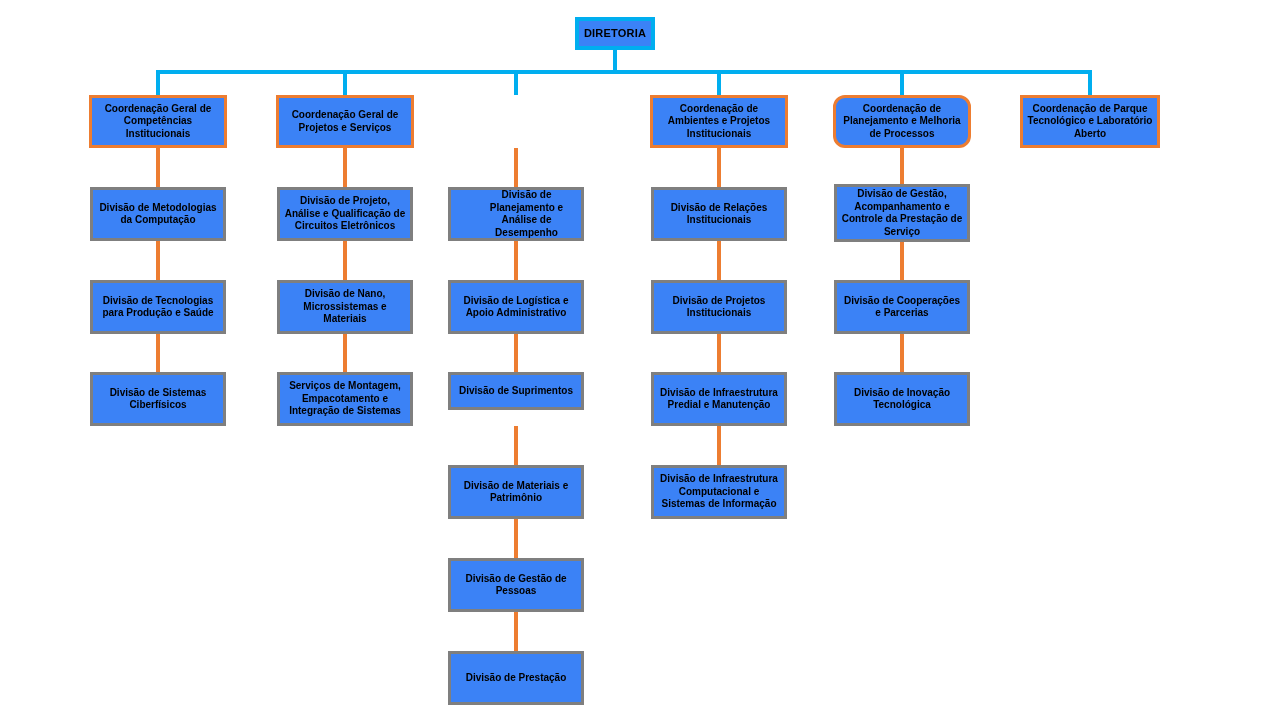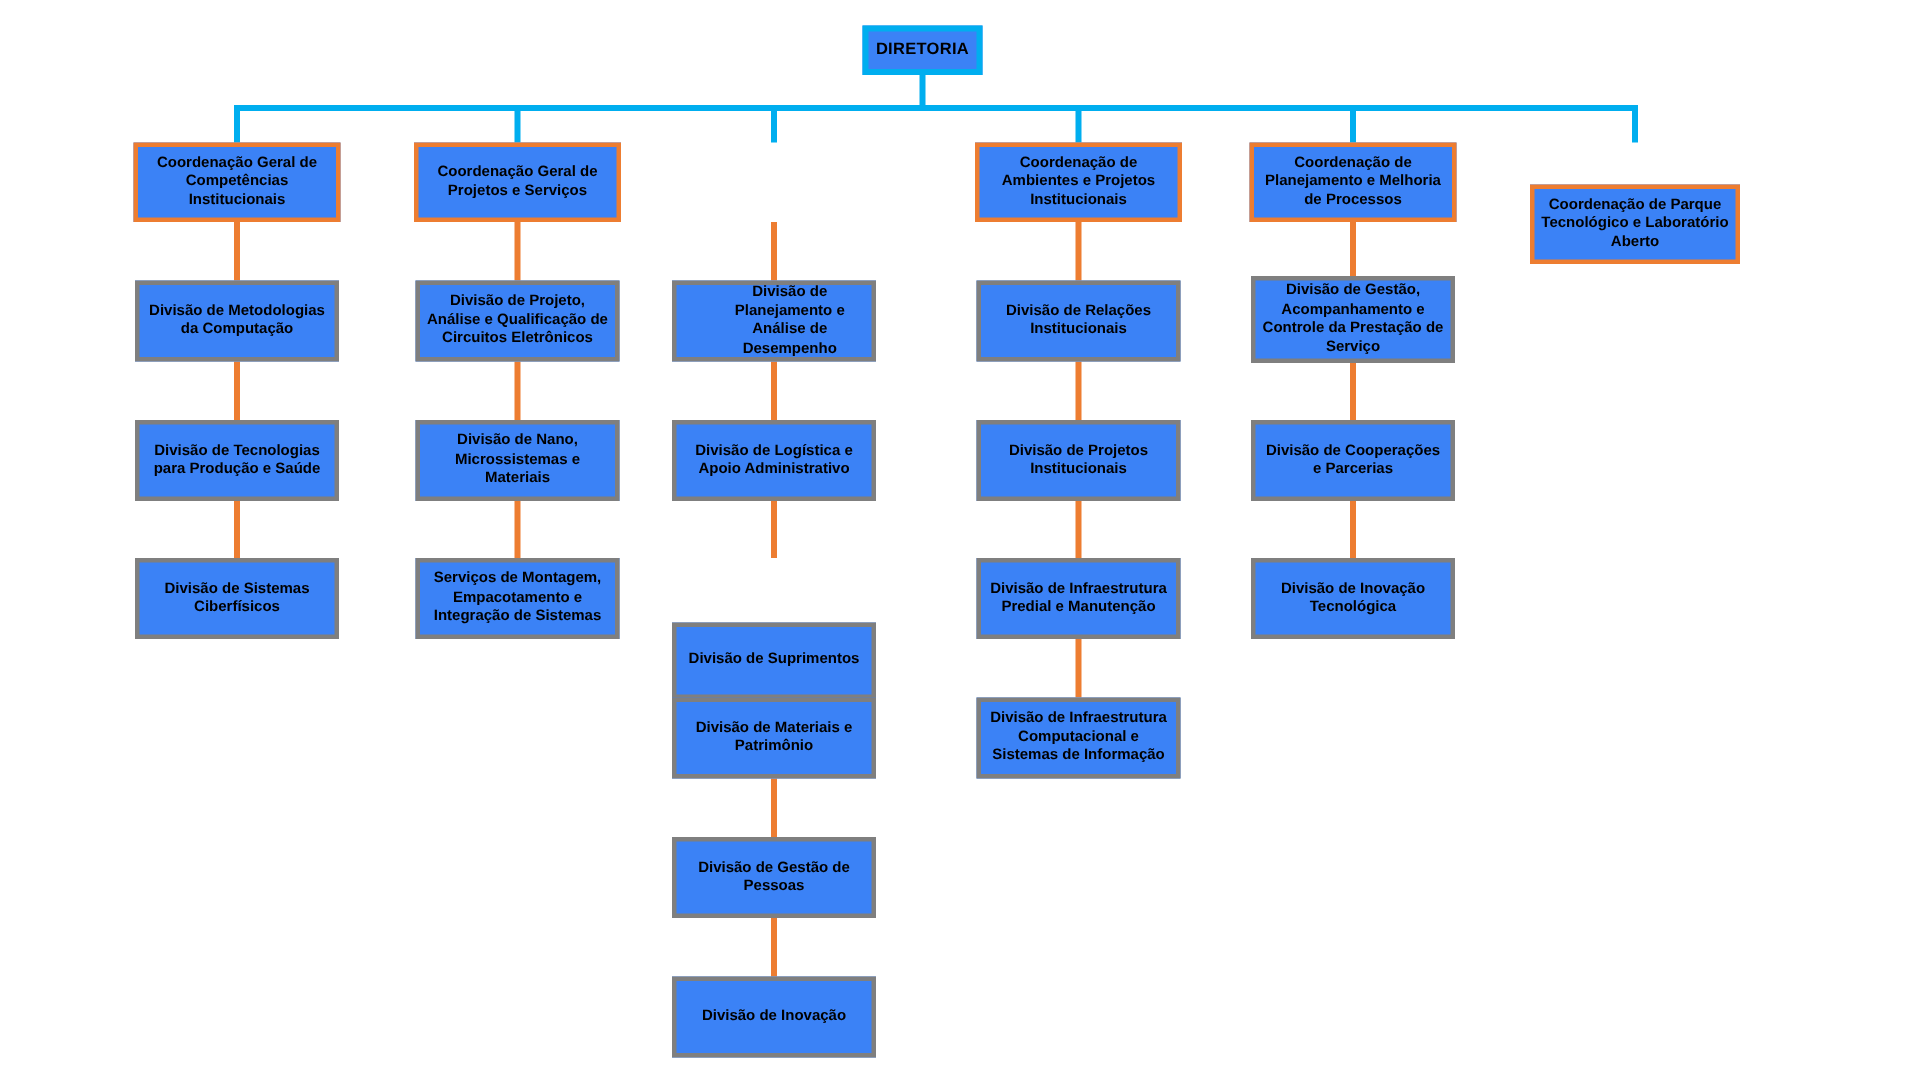--- a/index.html
+++ b/index.html
@@ -90,24 +90,24 @@
 
   <div class="node coord-node" style="left:89px;top:95px;width:138px;height:53px;justify-content:center;">
     <span>Coordenação Geral de Competências Institucionais</span>
   </div>
   <div class="node coord-node" style="left:276px;top:95px;width:138px;height:53px;">
     <span>Coordenação Geral de Projetos e Serviços</span>
   </div>
   <div class="node coord-node" style="left:650px;top:95px;width:138px;height:53px;">
     <span>Coordenação de Ambientes e Projetos Institucionais</span>
   </div>
-  <div class="node coord-node" style="left:833px;top:95px;width:138px;height:53px;">
+  <div class="node coord-node" style="left:833px;top:95px;width:138px;height:53px;border-radius:12px;">
     <span>Coordenação de Planejamento e Melhoria de Processos</span>
   </div>
-  <div class="node coord-node" style="left:1020px;top:95px;width:140px;height:53px;margin-top:28px;">
+  <div class="node coord-node" style="left:1020px;top:95px;width:140px;height:53px;">
     <span>Coordenação de Parque Tecnológico e Laboratório Aberto</span>
   </div>
 
   <div class="node div-node" style="left:90px;top:187px;width:136px;height:54px;">
     <span>Divisão de Metodologias da Computação</span>
   </div>
   <div class="node div-node" style="left:90px;top:280px;width:136px;height:54px;">
     <span>Divisão de Tecnologias para Produção e Saúde</span>
   </div>
   <div class="node div-node" style="left:90px;top:372px;width:136px;height:54px;">
@@ -123,31 +123,31 @@
   <div class="node div-node" style="left:277px;top:372px;width:136px;height:54px;">
     <span>Serviços de Montagem, Empacotamento e Integração de Sistemas</span>
   </div>
 
   <div class="node div-node" style="left:448px;top:187px;width:136px;height:54px;padding-left:24px;">
     <span>Divisão de Planejamento e Análise de Desempenho</span>
   </div>
   <div class="node div-node" style="left:448px;top:280px;width:136px;height:54px;">
     <span>Divisão de Logística e Apoio Administrativo</span>
   </div>
-  <div class="node div-node" style="left:448px;top:372px;width:136px;height:51px;margin-top:43px;">
+  <div class="node div-node" style="left:448px;top:372px;width:136px;height:38px;">
     <span>Divisão de Suprimentos</span>
   </div>
   <div class="node div-node" style="left:448px;top:465px;width:136px;height:54px;">
     <span>Divisão de Materiais e Patrimônio</span>
   </div>
   <div class="node div-node" style="left:448px;top:558px;width:136px;height:54px;">
     <span>Divisão de Gestão de Pessoas</span>
   </div>
   <div class="node div-node" style="left:448px;top:651px;width:136px;height:54px;">
-    <span>Divisão de Inovação</span>
+    <span>Divisão de Prestação</span>
   </div>
 
   <div class="node div-node" style="left:651px;top:187px;width:136px;height:54px;">
     <span>Divisão de Relações Institucionais</span>
   </div>
   <div class="node div-node" style="left:651px;top:280px;width:136px;height:54px;">
     <span>Divisão de Projetos Institucionais</span>
   </div>
   <div class="node div-node" style="left:651px;top:372px;width:136px;height:54px;">
     <span>Divisão de Infraestrutura Predial e Manutenção</span>

